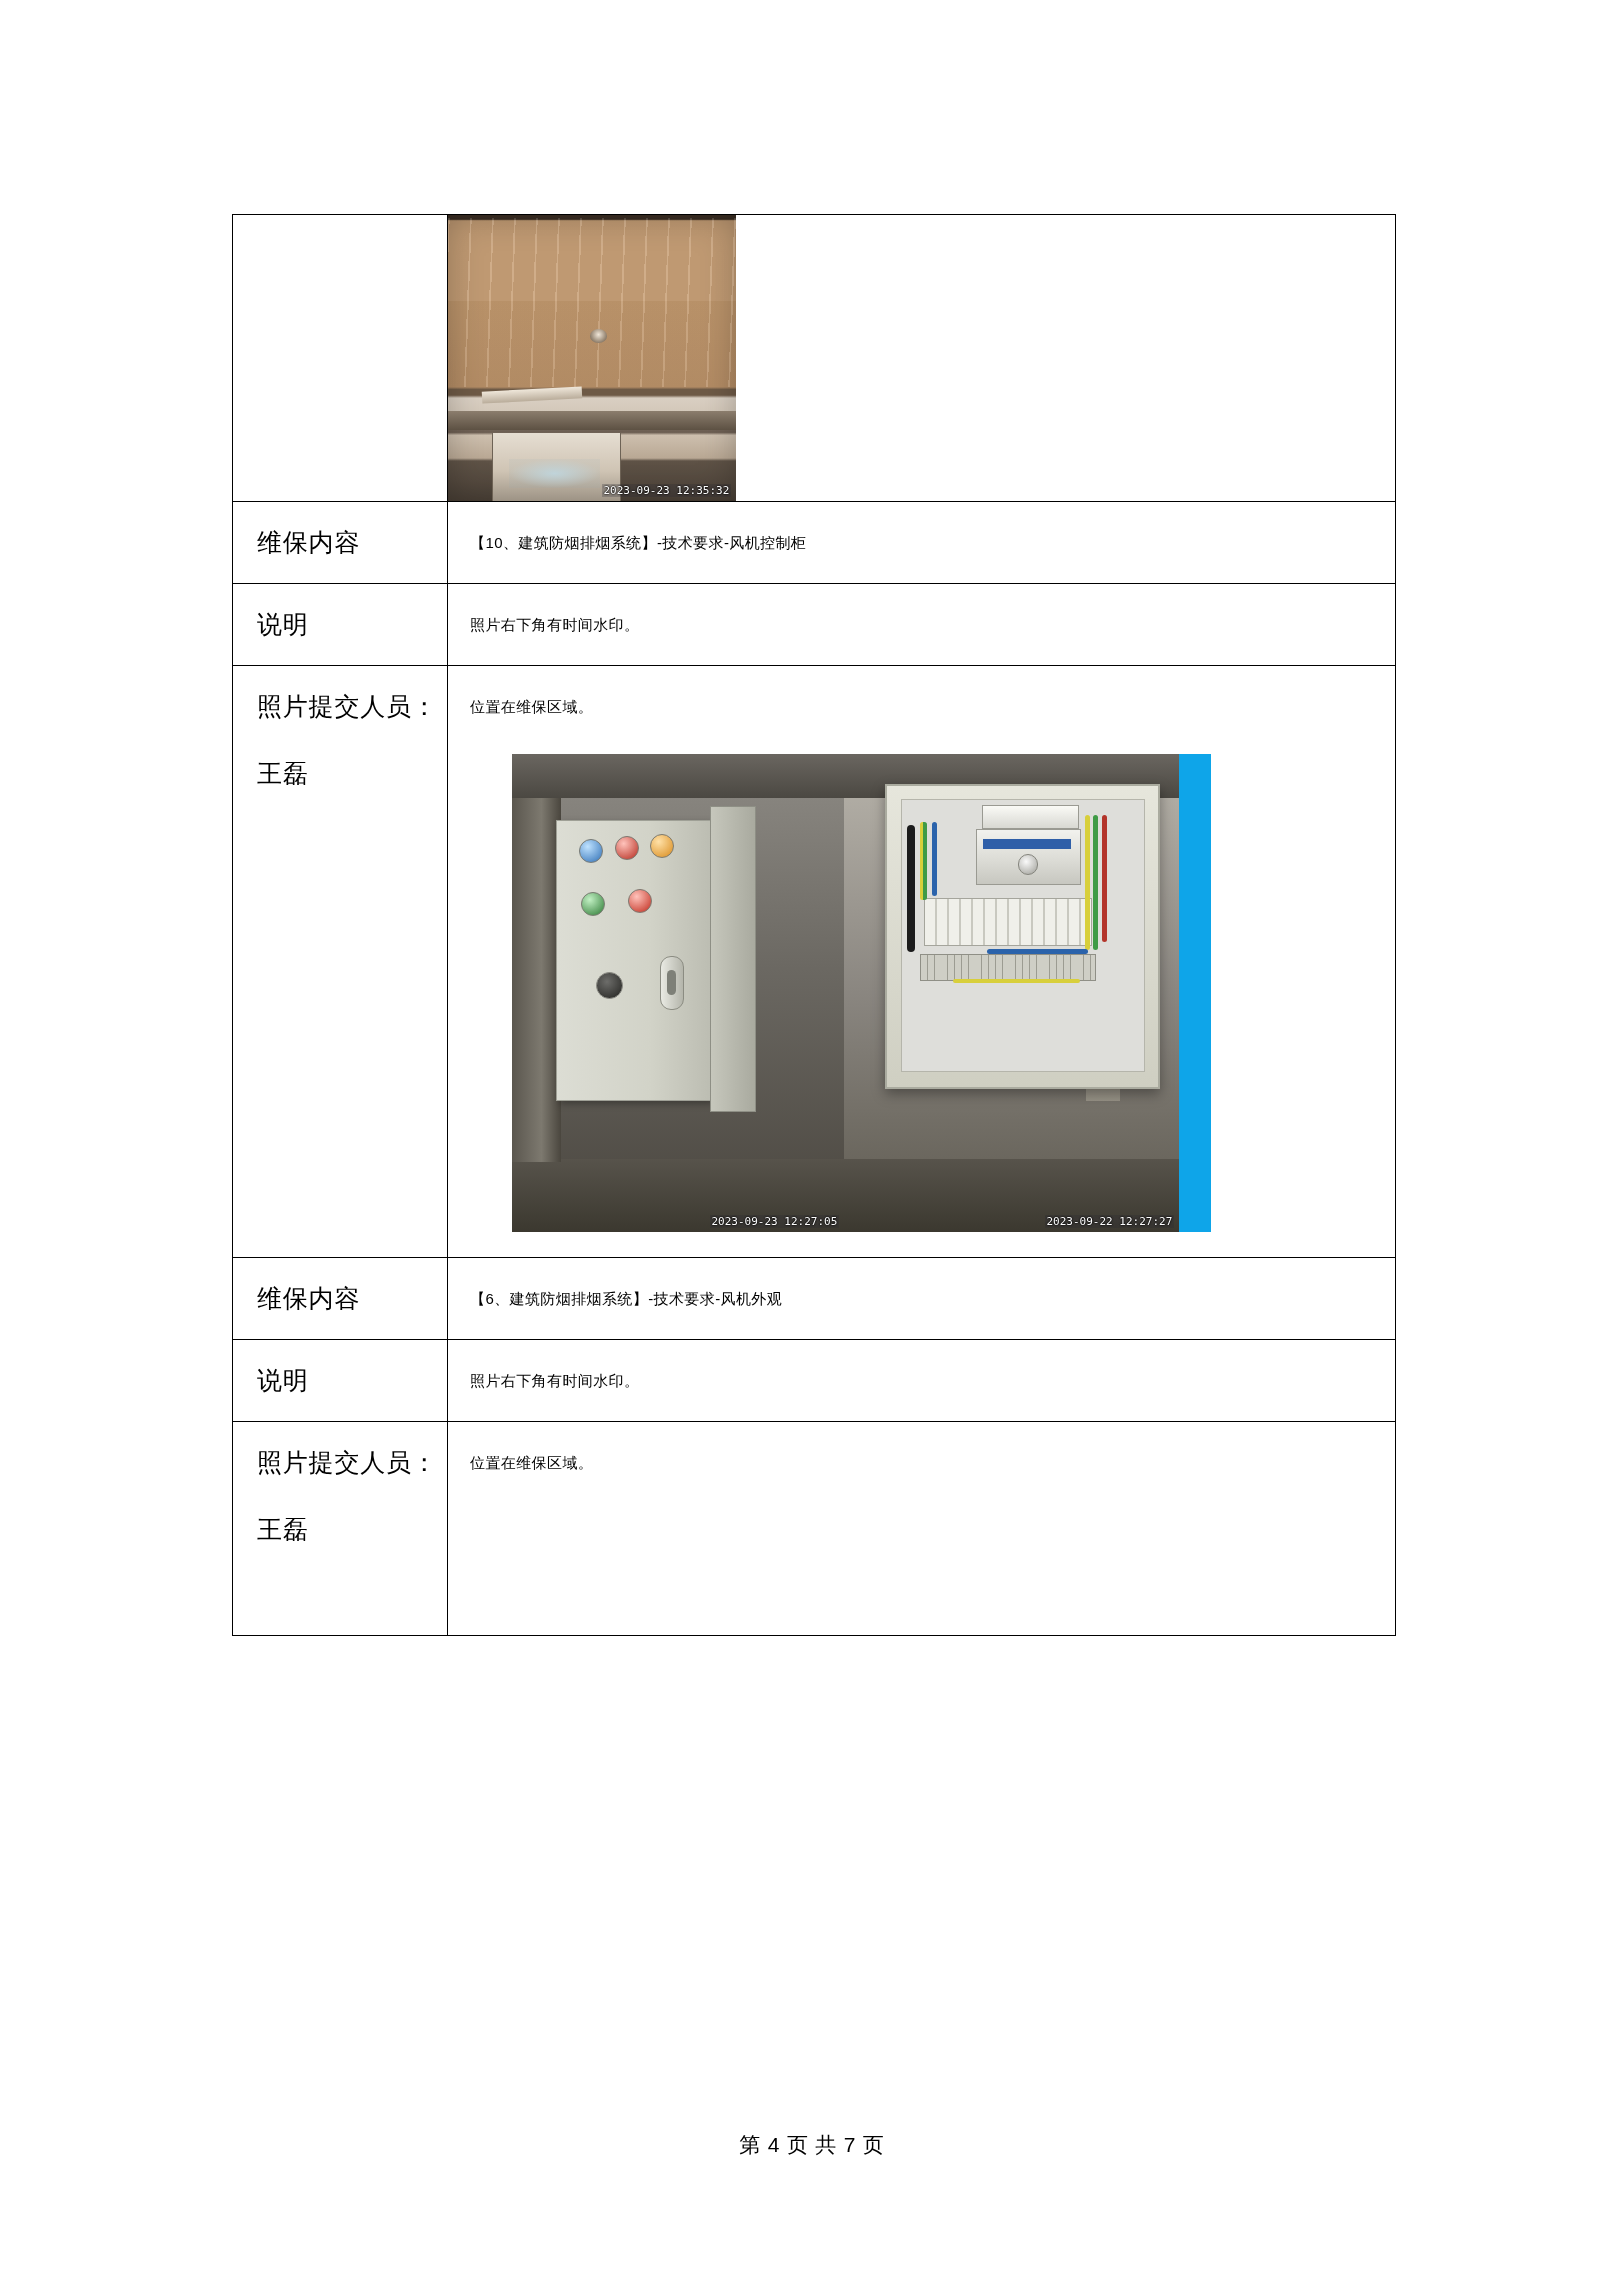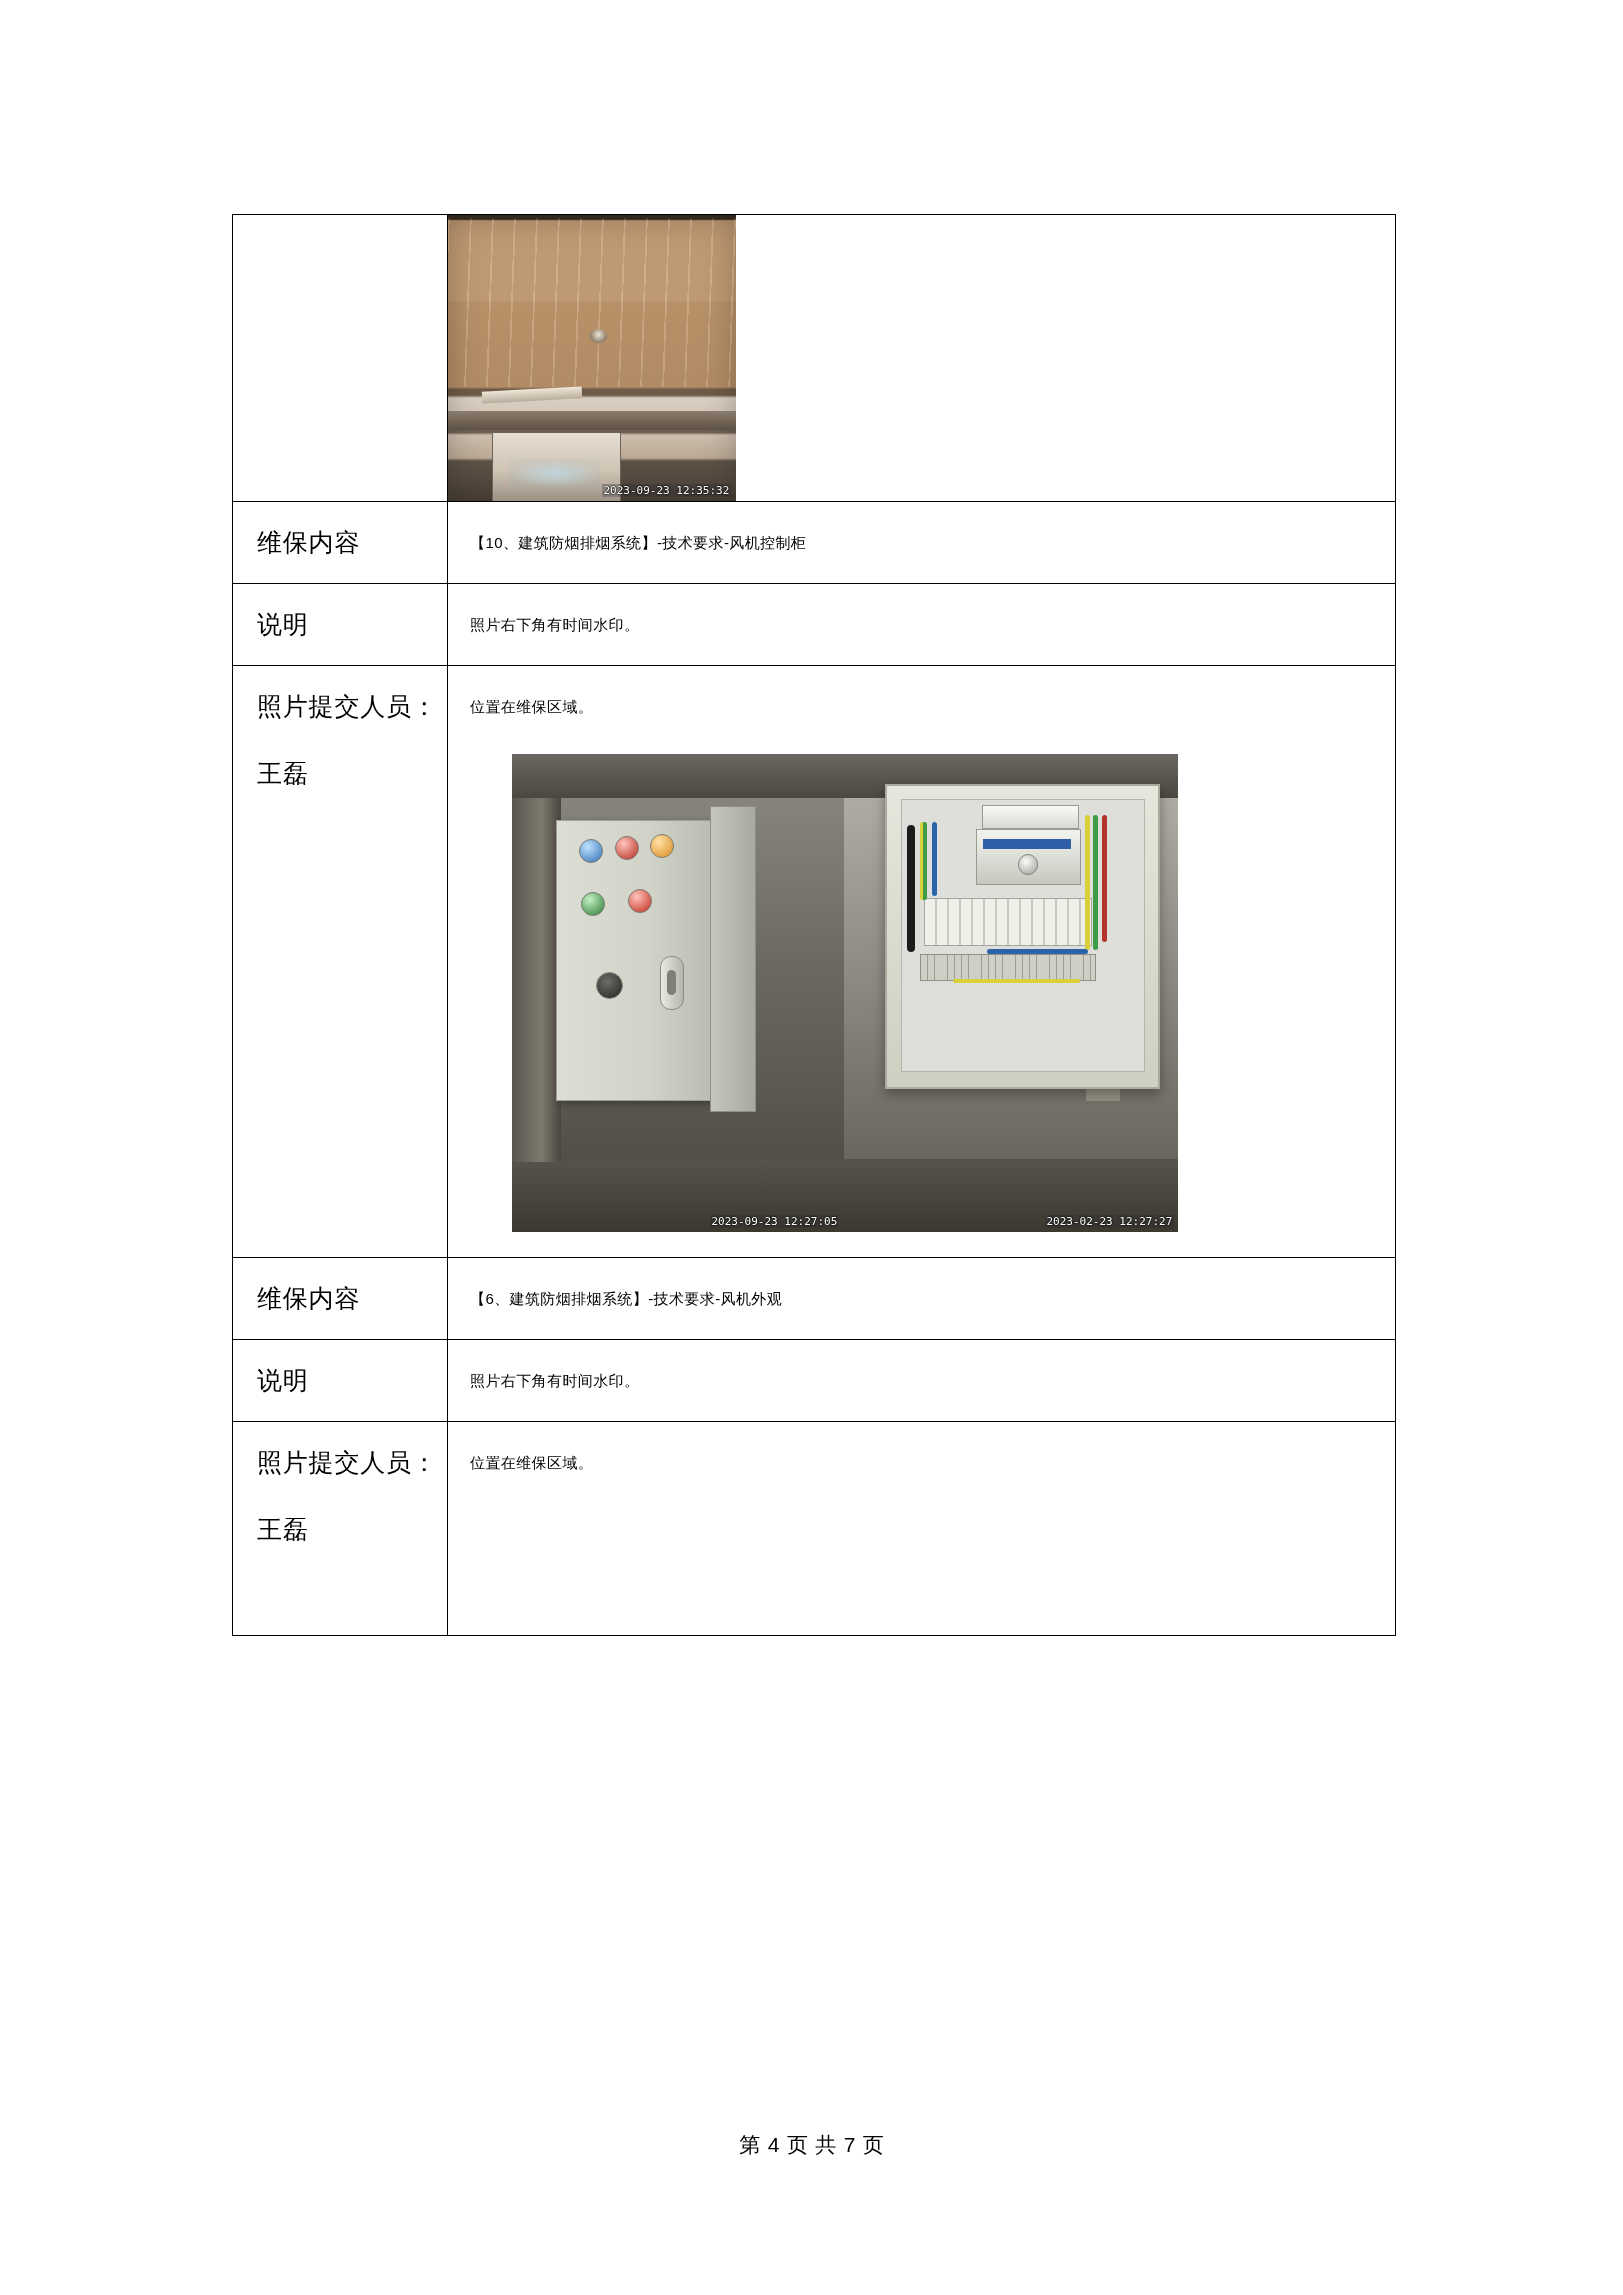--- a/index.html
+++ b/index.html
@@ -150,21 +150,22 @@
     top: 244px;
     width: 91px;
     height: 29px;
     background: radial-gradient(ellipse at 50% 50%, rgba(190,215,225,0.85), rgba(140,170,185,0.1) 70%);
   }
 
   
   .photo-cabinet {
     width: 666px;
     height: 478px;
-    background: #404040;
+    background: #0ea5e9;
+    padding-left: 33px;
   }
   .photo-cabinet .half {
     position: absolute;
     top: 0;
     height: 100%;
     overflow: hidden;
   }
   .half-left  { left: 0;     width: 332px; background: linear-gradient(to bottom, #8e8b85 0%, #6b6862 45%, #49453e 100%); }
   .half-right { left: 332px; width: 335px; background: linear-gradient(to bottom, #b8b4ab 0%, #8a8680 50%, #5d594f 100%); }
 
@@ -415,21 +416,21 @@
                   <div class="wire w-black" style="left:5px;  top:25px;  width:8.5px; height:127px; border-radius:4.2px;"></div>
                   <div class="wire w-gy" style="left:18.6px; top:22px;  width:6.8px;  height:78px;"></div>
                   <div class="wire w-blue" style="left:30px; top:22px;  width:5px;  height:74px;"></div>
                   <div class="wire w-yellow" style="left:183px;top:15px;  width:5px;  height:135px;"></div>
                   <div class="wire w-green" style="left:191px;top:15px;  width:5px;  height:135px;"></div>
                   <div class="wire w-red" style="left:200px;top:15px;  width:5px;  height:127px;"></div>
                   <div class="wire w-blue" style="left:85px;top:149px; width:101px;height:5px;"></div>
                   <div class="wire w-yellow" style="left:51px; top:179px; width:127px;height:4.2px;"></div>
                 </div>
               </div>
-              <div class="stamp">2023-02-23 12:27:27</div>
+              <div class="stamp">2023-09-22 12:27:27</div>
             </div>
 
           </div>
         </div>
       </td>
     </tr>
 
     <tr>
       <td class="col-label">
         <div class="label-cell">维保内容</div>

